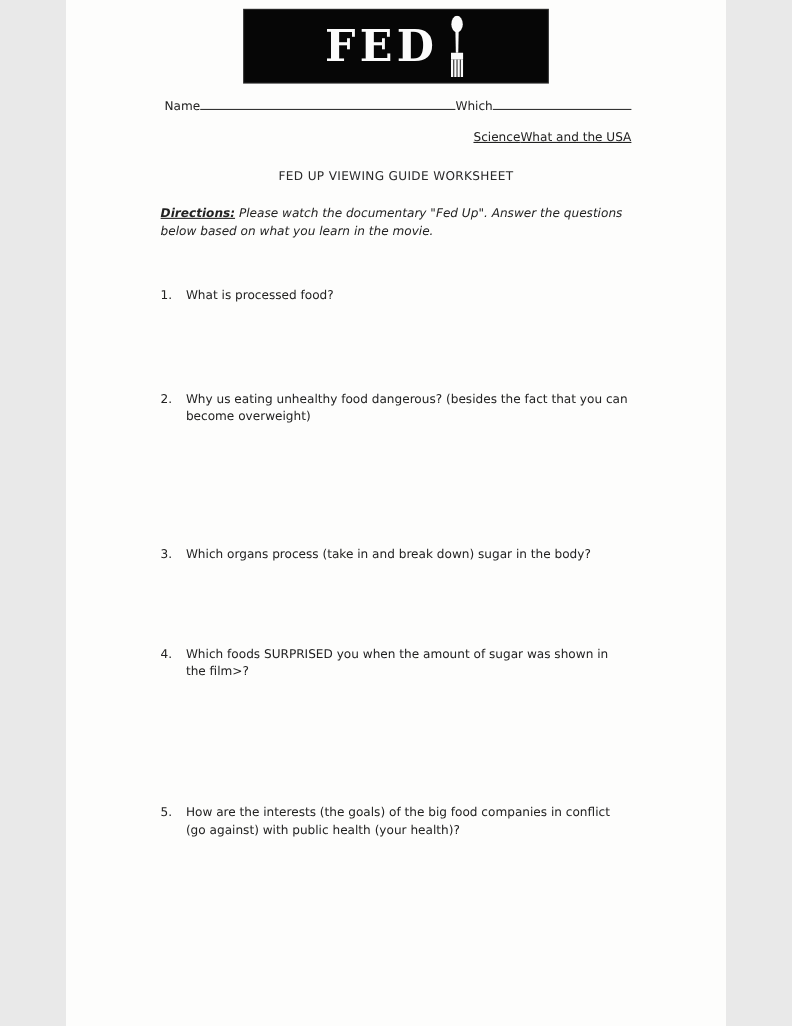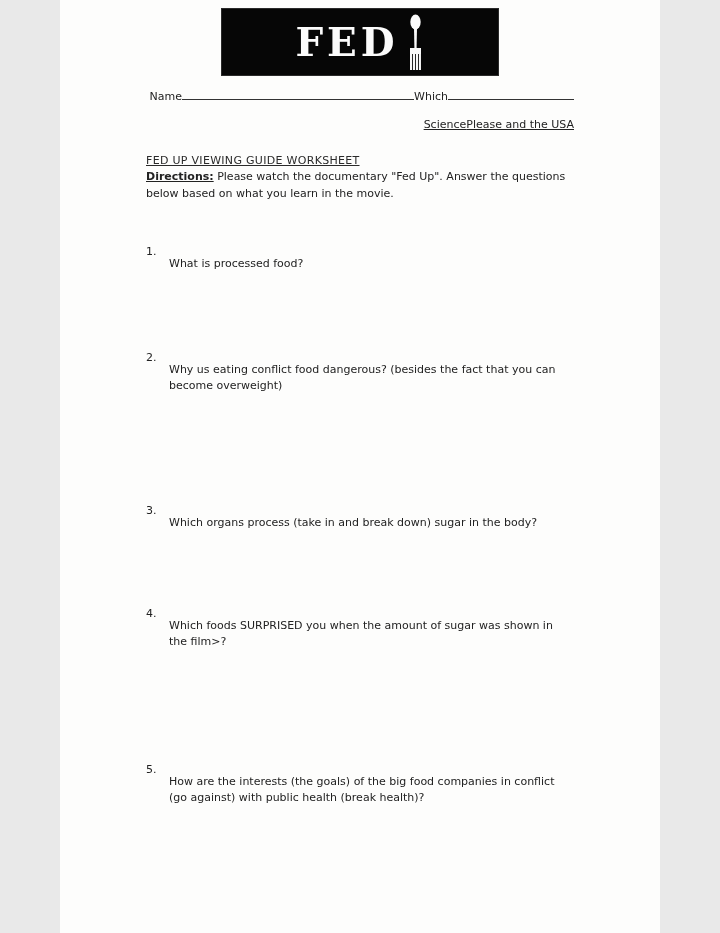--- a/index.html
+++ b/index.html
@@ -21,27 +21,27 @@
     transform:scaleY(1.02);
   }
   .fork{display:block;margin-top:1px;}
   .content{margin:0 86px;}
   .row{display:flex;justify-content:flex-end;align-items:baseline;}
   .name-row{margin-top:13px;}
   .science-row{margin-top:15px;text-decoration:underline;}
   .blank{display:inline-block;border-bottom:1px solid #333;height:11px;vertical-align:baseline;}
   .blank-name{width:232px;}
   .blank-date{width:126px;}
-  .doc-title{text-align:left;margin-top:23px;color:#2a2a2a;letter-spacing:0.3px;text-decoration:underline;}
-  .directions{margin-top:2px;line-height:1.5;}
+  .doc-title{text-align:center;margin-top:23px;color:#2a2a2a;letter-spacing:0.3px;}
+  .directions{margin-top:19px;line-height:1.5;font-style:italic;}
   .directions-label{font-weight:700;text-decoration:underline;}
   .questions{margin-top:42px;}
   .question{display:flex;line-height:1.45;}
   .q-num{width:23px;flex:none;}
-  .q-text{flex:1;padding-right:2px;margin-top:12px;}
+  .q-text{flex:1;padding-right:2px;}
   .q1{margin-bottom:78px;}
   .q2{margin-bottom:109px;}
   .q3{margin-bottom:75px;}
   .q4{margin-bottom:112px;}
 </style>
 </head>
 <body>
 
 <div class="page">
 
@@ -66,52 +66,52 @@
       <span>
         <span>Name</span><span class="blank blank-name"></span>
       </span>
       <span>
         <span>Which</span><span class="blank blank-date"></span>
       </span>
     </div>
 
     <div class="row science-row">
       <span>Science</span>
-      <span>Please and the USA</span>
+      <span>What and the USA</span>
     </div>
 
     <div class="doc-title">FED UP VIEWING GUIDE WORKSHEET</div>
 
     <div class="directions">
       <span class="directions-label">Directions:</span>
       <span>Please watch the documentary "Fed Up".  Answer the questions below based on what you learn in the movie.</span>
     </div>
 
     <div class="questions">
 
       <div class="question q1">
         <span class="q-num">1.</span>
         <span class="q-text">What is processed food?</span>
       </div>
 
       <div class="question q2">
         <span class="q-num">2.</span>
-        <span class="q-text">Why us eating conflict food dangerous?  (besides the fact that you can become overweight)</span>
+        <span class="q-text">Why us eating unhealthy food dangerous?  (besides the fact that you can become overweight)</span>
       </div>
 
       <div class="question q3">
         <span class="q-num">3.</span>
         <span class="q-text">Which organs process (take in and break down) sugar in the body?</span>
       </div>
 
       <div class="question q4">
         <span class="q-num">4.</span>
         <span class="q-text">Which foods SURPRISED you when the amount of sugar was shown in the film&gt;?</span>
       </div>
 
       <div class="question q5">
         <span class="q-num">5.</span>
-        <span class="q-text">How are the interests (the goals) of the big food companies in conflict (go against) with public health (break health)?</span>
+        <span class="q-text">How are the interests (the goals) of the big food companies in conflict (go against) with public health (your health)?</span>
       </div>
 
     </div>
   </div>
 </div>
 
 </body></html>

